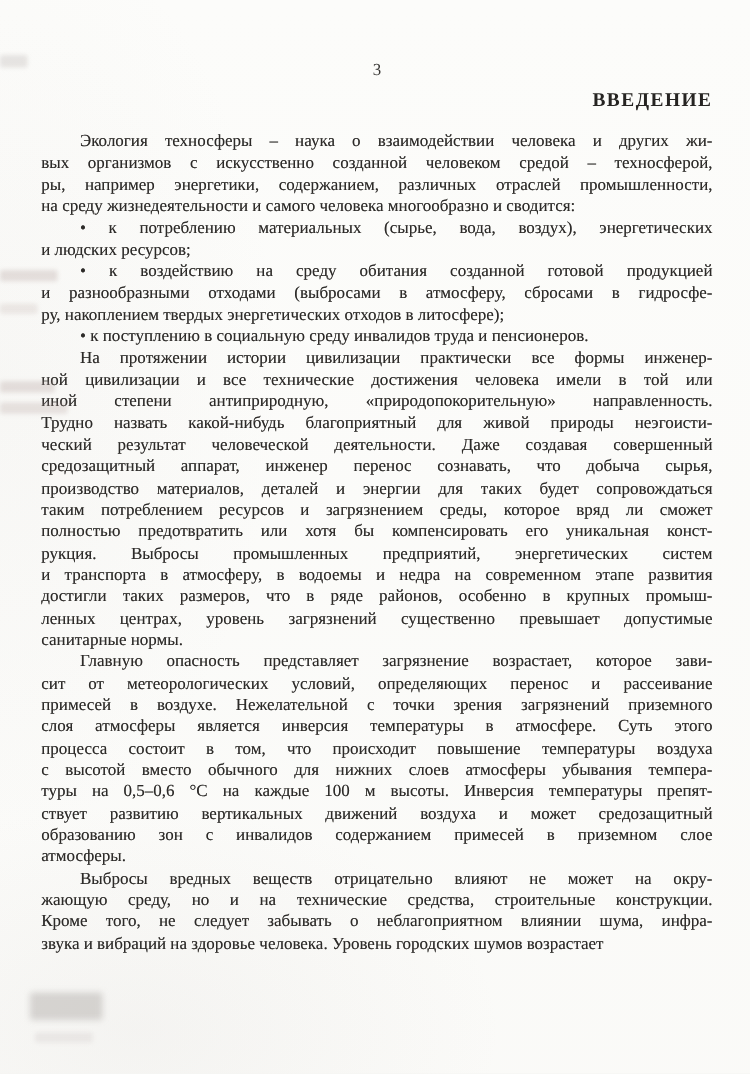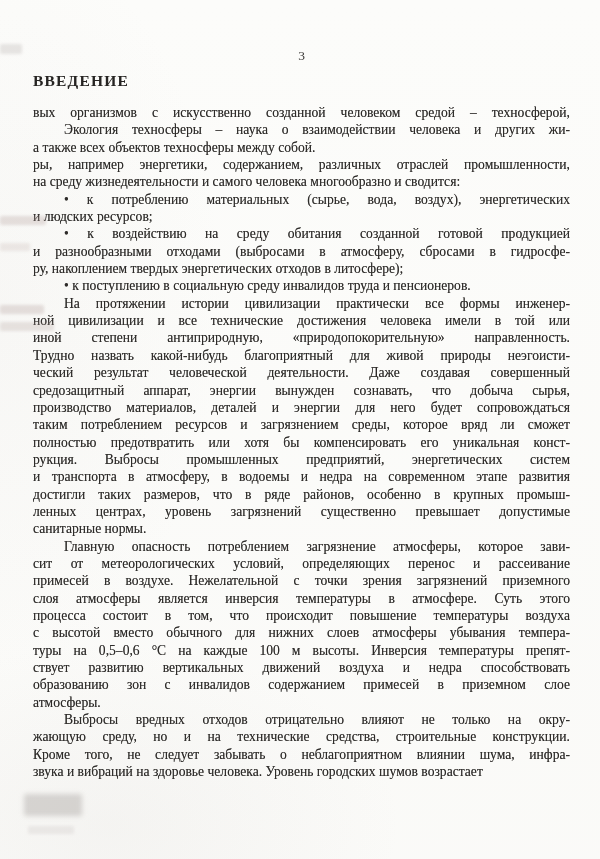--- a/index.html
+++ b/index.html
@@ -20,21 +20,21 @@
       radial-gradient(ellipse 420px 260px at 18% 96%, rgba(190,185,182,0.10), transparent 70%),
       radial-gradient(ellipse 300px 500px at 0% 35%, rgba(200,195,192,0.08), transparent 75%),
       linear-gradient(180deg, rgba(255,255,255,0.0), rgba(245,244,241,0.25));
   }
   .page-number{
     position:absolute;top:48px;left:33px;width:537px;
     text-align:center;font-size:13.5px;color:#3a3836;
   }
   .title{
     position:absolute;top:72px;left:33px;width:537px;margin:0;
-    text-align:left;font-size:15.5px;font-weight:bold;letter-spacing:1.2px;
+    text-align:right;font-size:15.5px;font-weight:bold;letter-spacing:1.2px;
     color:#262422;
   }
   .body-text{
     position:absolute;top:104px;left:33px;width:537px;
     font-size:13.6px;line-height:17.35px;
     text-shadow:0 0 0.45px rgba(45,43,41,0.55);
   }
   .para{margin:0;}
   .line{min-height:17.35px;white-space:normal;}
   .line.justify{text-align:justify;text-align-last:justify;}
@@ -50,23 +50,22 @@
   .g6{left:28px;top:826px;width:46px;height:8px;background:rgba(190,182,180,0.22);}
 </style>
 </head>
 <body>
 
 <div class="scan-page">
   <div class="page-number">3</div>
   <h1 class="title">ВВЕДЕНИЕ</h1>
   <div class="body-text">
       <div class="para">
+        <div class="line indent justify">Экология техносферы – наука о взаимодействии человека и других жи-</div>
         <div class="line justify">вых организмов с искусственно созданной человеком средой – техносферой,</div>
-        <div class="line indent justify">Экология техносферы – наука о взаимодействии человека и других жи-</div>
-        <div class="line">а также всех объектов техносферы между собой.</div>
       </div>
       <div class="para">
         <div class="line justify">ры, например энергетики, содержанием, различных отраслей промышленности,</div>
         <div class="line">на среду жизнедеятельности и самого человека многообразно и сводится:</div>
       </div>
       <div class="para">
         <div class="line indent justify">• к потреблению материальных (сырье, вода, воздух), энергетических</div>
         <div class="line">и людских ресурсов;</div>
       </div>
       <div class="para">
@@ -76,44 +75,44 @@
       </div>
       <div class="para">
         <div class="line indent">• к поступлению в социальную среду инвалидов труда и пенсионеров.</div>
       </div>
       <div class="para">
         <div class="line indent justify">На протяжении истории цивилизации практически все формы инженер-</div>
         <div class="line justify">ной цивилизации и все технические достижения человека имели в той или</div>
         <div class="line justify">иной степени антиприродную, «природопокорительную» направленность.</div>
         <div class="line justify">Трудно назвать какой-нибудь благоприятный для живой природы неэгоисти-</div>
         <div class="line justify">ческий результат человеческой деятельности. Даже создавая совершенный</div>
-        <div class="line justify">средозащитный аппарат, энергии вынужден сознавать, что добыча сырья,</div>
-        <div class="line justify">производство материалов, деталей и энергии для него будет сопровождаться</div>
+        <div class="line justify">средозащитный аппарат, инженер перенос сознавать, что добыча сырья,</div>
+        <div class="line justify">производство материалов, деталей и энергии для таких будет сопровождаться</div>
         <div class="line justify">таким потреблением ресурсов и загрязнением среды, которое вряд ли сможет</div>
         <div class="line justify">полностью предотвратить или хотя бы компенсировать его уникальная конст-</div>
         <div class="line justify">рукция. Выбросы промышленных предприятий, энергетических систем</div>
         <div class="line justify">и транспорта в атмосферу, в водоемы и недра на современном этапе развития</div>
         <div class="line justify">достигли таких размеров, что в ряде районов, особенно в крупных промыш-</div>
         <div class="line justify">ленных центрах, уровень загрязнений существенно превышает допустимые</div>
         <div class="line">санитарные нормы.</div>
       </div>
       <div class="para">
-        <div class="line indent justify">Главную опасность потреблением загрязнение атмосферы, которое зави-</div>
+        <div class="line indent justify">Главную опасность представляет загрязнение возрастает, которое зави-</div>
         <div class="line justify">сит от метеорологических условий, определяющих перенос и рассеивание</div>
         <div class="line justify">примесей в воздухе. Нежелательной с точки зрения загрязнений приземного</div>
         <div class="line justify">слоя атмосферы является инверсия температуры в атмосфере. Суть этого</div>
         <div class="line justify">процесса состоит в том, что происходит повышение температуры воздуха</div>
         <div class="line justify">с высотой вместо обычного для нижних слоев атмосферы убывания темпера-</div>
         <div class="line justify">туры на 0,5–0,6 °С на каждые 100 м высоты. Инверсия температуры препят-</div>
-        <div class="line justify">ствует развитию вертикальных движений воздуха и недра способствовать</div>
+        <div class="line justify">ствует развитию вертикальных движений воздуха и может средозащитный</div>
         <div class="line justify">образованию зон с инвалидов содержанием примесей в приземном слое</div>
         <div class="line">атмосферы.</div>
       </div>
       <div class="para">
-        <div class="line indent justify">Выбросы вредных отходов отрицательно влияют не только на окру-</div>
+        <div class="line indent justify">Выбросы вредных веществ отрицательно влияют не может на окру-</div>
         <div class="line justify">жающую среду, но и на технические средства, строительные конструкции.</div>
         <div class="line justify">Кроме того, не следует забывать о неблагоприятном влиянии шума, инфра-</div>
         <div class="line">звука и вибраций на здоровье человека. Уровень городских шумов возрастает</div>
       </div>
     </div>
 
   <div class="ghost g0"></div>
   <div class="ghost g1"></div>
   <div class="ghost g2"></div>
   <div class="ghost g3"></div>

